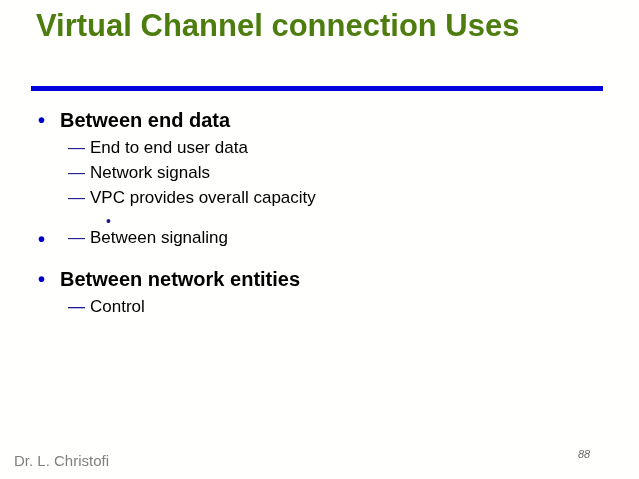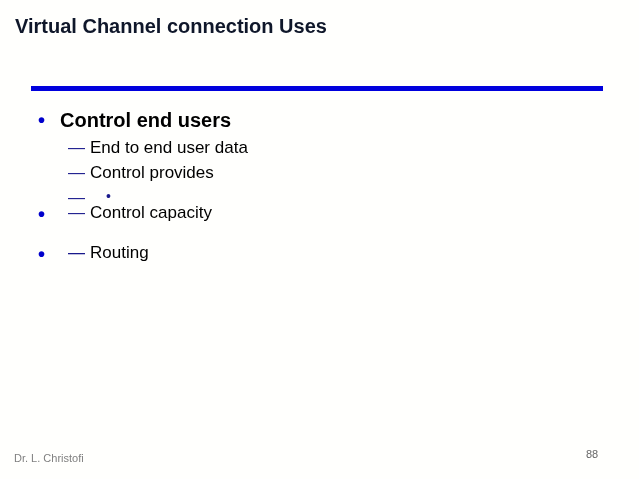--- a/index.html
+++ b/index.html
@@ -17,27 +17,27 @@
   }
 
   #slide {
     position: absolute;
     inset: 0;
   }
 
   
   .slide-title {
     position: absolute;
-    left: 15px;
+    left: 36px;
     top: 8px;
     width: 580px;
-    font-size: 20px;
+    font-size: 31px;
     line-height: 36px;
     font-weight: bold;
-    color: #0f172a;
+    color: #4d7c0f;
     letter-spacing: 0px;
   }
 
   
   .title-rule {
     position: absolute;
     left: 31px;
     top: 86px;
     width: 572px;
     height: 5px;
@@ -107,89 +107,92 @@
     line-height: 22px;
   }
 
   .group-gap { height: 9px; }
 
   
   .footer-author {
     position: absolute;
     left: 14px;
     top: 452px;
-    font-size: 11px;
+    font-size: 15px;
     color: #808080;
     white-space: nowrap;
   }
   .footer-pagenum {
     position: absolute;
     left: 578px;
     top: 448px;
     width: 28px;
-    text-align: center;
+    text-align: left;
     font-size: 11px;
     color: #666666;
+    font-style: italic;
   }
 </style>
 </head>
 <body>
 
 <div id="slide">
 
   <div class="slide-title">Virtual Channel connection Uses</div>
 
   <div class="title-rule"></div>
 
   <div class="body-outline">
 
     <div class="lvl1">
       <span class="mark">•</span>
-      <span>Control end users</span>
+      <span>Between end data</span>
     </div>
 
     <div class="lvl2">
       <span class="mark">—</span>
       <span>End to end user data</span>
     </div>
     <div class="lvl2">
       <span class="mark">—</span>
-      <span>Control provides</span>
+      <span>Network signals</span>
     </div>
     <div class="lvl2">
       <span class="mark">—</span>
+      <span>VPC provides overall capacity</span>
     </div>
 
     <div class="lvl3">
       <span class="mark">•</span>
     </div>
 
     <div class="group-gap"></div>
 
     <div class="lvl1">
       <span class="mark">•</span>
     </div>
 
     <div class="lvl2">
       <span class="mark">—</span>
-      <span>Control capacity</span>
+      <span>Between signaling</span>
     </div>
 
     <div class="group-gap"></div>
 
     <div class="lvl1">
       <span class="mark">•</span>
+      <span>Between network entities</span>
     </div>
 
     <div class="lvl2">
       <span class="mark">—</span>
     </div>
     <div class="lvl2">
       <span class="mark">—</span>
-      <span>Routing</span>
+      <span>Control</span>
     </div>
 
   </div>
 
   <div class="footer-author">Dr. L. Christofi</div>
 
   <div class="footer-pagenum">88</div>
 
 </div>
 

